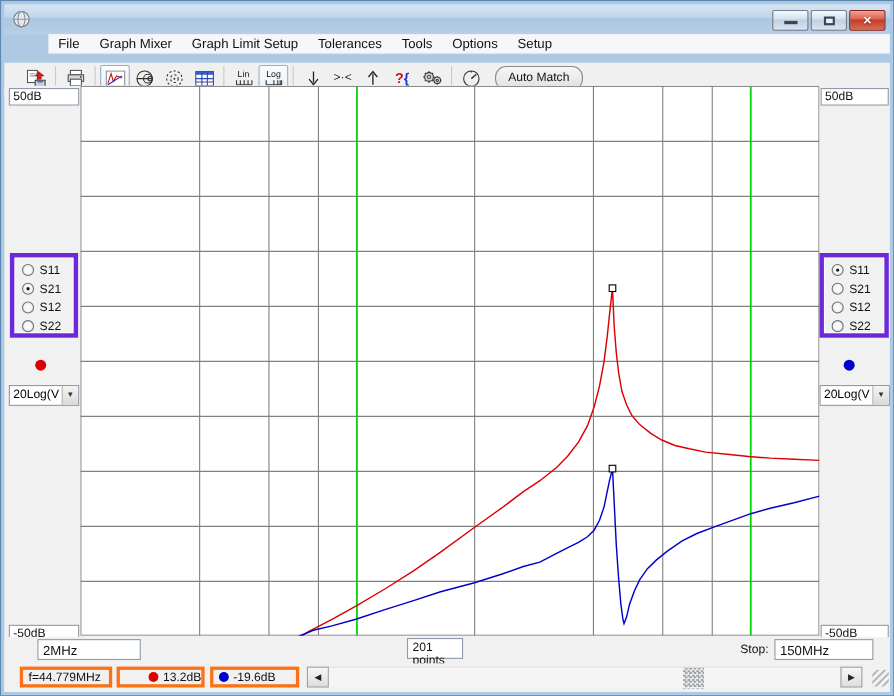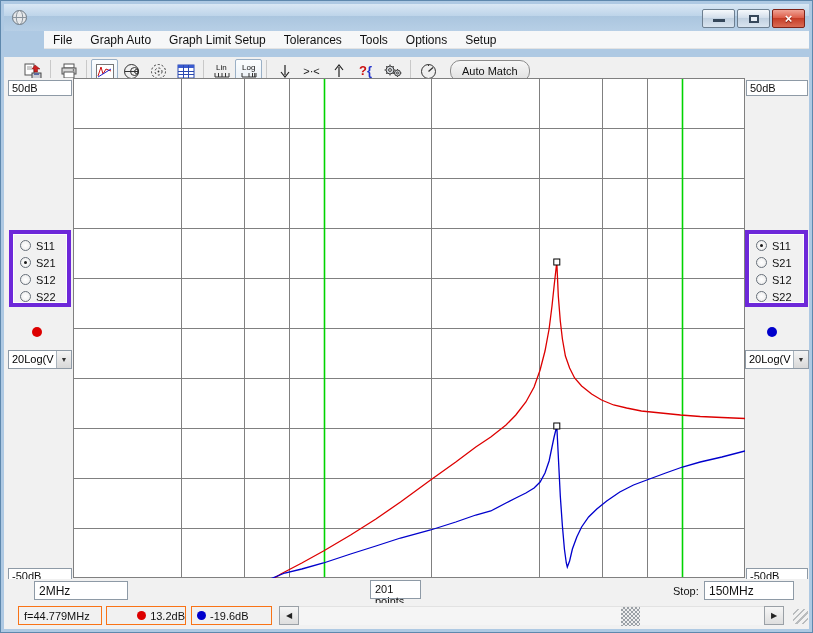--- a/index.html
+++ b/index.html
@@ -50,21 +50,21 @@
   .combo { position:absolute; height:19px; background:#fff; border:1px solid #8e9aa6; font-size:11px; display:flex; }
   .combo .combo-text { flex:1; padding:2px 1px 0 3px; overflow:hidden; white-space:nowrap; }
   .combo .combo-arrow { width:15px; border-left:1px solid #aab4bd; background:linear-gradient(#f4f4f4,#d8d8d8);
     font-size:7px; color:#333; display:flex; align-items:center; justify-content:center; }
 
   
   .range-row { position:absolute; left:0; right:0; top:501px; height:24px; background:#f1f1f1; z-index:3; }
   .status-row { position:absolute; left:0; right:0; top:525px; height:26px; background:#f1f1f1; z-index:3; }
   .small-label { position:absolute; font-size:11px; color:#111; }
   .edit-field { position:absolute; height:19px; background:#fff; border:1px solid #8e9aa6; font-size:12px; padding:2px 3px 0 4px; color:#111; }
-  .status-cell { position:absolute; height:19px; border:1px solid #f97316; background:#f1f1f1; font-size:11px; color:#111;
+  .status-cell { position:absolute; height:19px; border:3px solid #f97316; background:#f1f1f1; font-size:11px; color:#111;
     display:flex; align-items:center; padding-left:5px; gap:4px; }
   .dot-sm { width:9px; height:9px; border-radius:50%; flex:none; }
   .sb-arrow { position:absolute; height:19px; width:20px; border:1px solid #9aa0a6; background:linear-gradient(#f6f6f6,#dedede);
     font-size:8px; color:#222; display:flex; align-items:center; justify-content:center; }
   .sb-track { position:absolute; height:19px; background:#f5f5f5; border-top:1px solid #e2e2e2; }
   .sb-thumb { position:absolute; top:0; height:19px; width:19px;
     background:repeating-conic-gradient(#9aa0a6 0% 25%, #eeeeee 0% 50%); background-size:4px 4px; }
   .resize-grip { position:absolute; width:15px; height:15px;
     background:repeating-linear-gradient(135deg, transparent 0 3px, #b9bcbe 3px 4.5px); }
 </style>
@@ -87,21 +87,21 @@
           <span class="glyph-restore"></span>
         </div>
       <div class="cap-btn close">
           <span class="glyph-close">×</span>
         </div>
     </div>
   </div>
 
   <div class="menubar" id="menubar">
       <div class="menu-item">File</div>
-      <div class="menu-item">Graph Auto</div>
+      <div class="menu-item">Graph Mixer</div>
       <div class="menu-item">Graph Limit Setup</div>
       <div class="menu-item">Tolerances</div>
       <div class="menu-item">Tools</div>
       <div class="menu-item">Options</div>
       <div class="menu-item">Setup</div>
     </div>
 
   <div class="toolbar">
     <div class="tb-btn">
       <svg width="18" height="17" viewBox="0 0 18 17">

